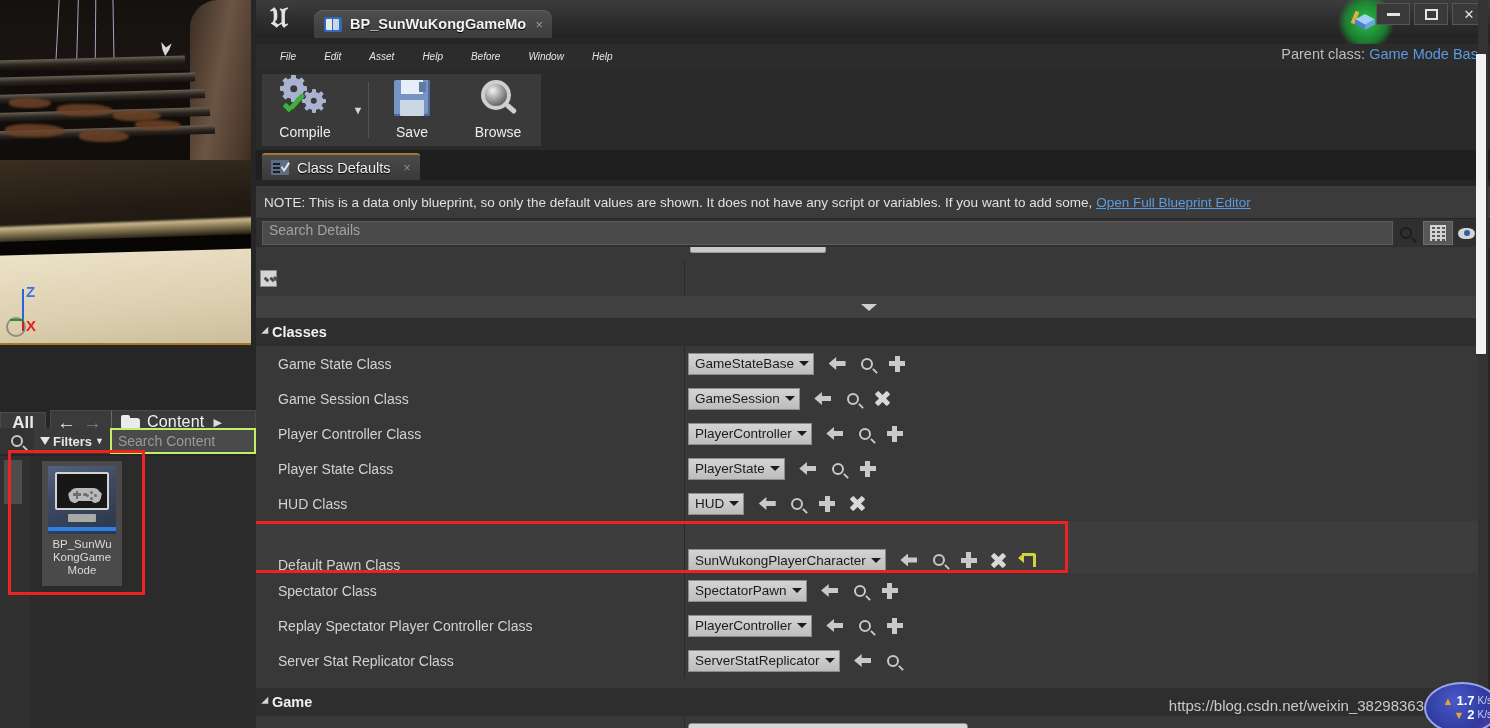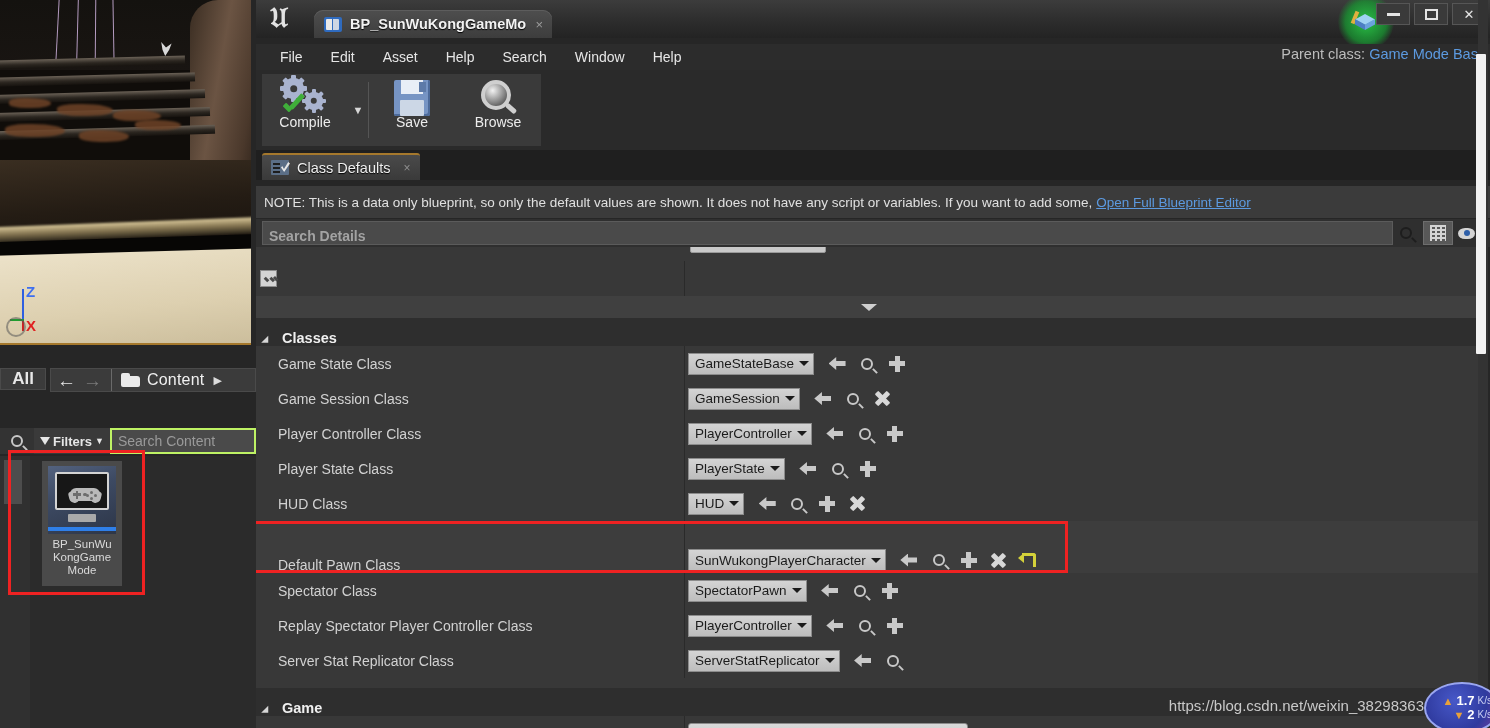--- a/index.html
+++ b/index.html
@@ -52,21 +52,21 @@
   .gz-x { position:absolute; left:12px; top:34px; width:2px; height:12px; background:#d02222; }
   .gz-y { position:absolute; left:0px; top:34px; width:14px; height:2px; background:#1f9d2f; }
   .gz-lbl { position:absolute; font-size:15px; font-weight:700; font-family:"Liberation Sans",sans-serif; }
   .gz-lbl.z { left:16px; top:-2px; color:#3d6ff0; }
   .gz-lbl.x { left:16px; top:32px; color:#e02020; }
   .vp-compass { position:absolute; left:-4px; bottom:-6px; width:20px; height:20px;
     border:2px solid #5a5a5a; border-radius:50%; opacity:.55; }
 
   
   .cb-toolbar { position:absolute; left:0; top:347px; width:251px; height:42px; background:#262626; }
-  .cb-row { position:absolute; left:0; top:368px; width:256px; height:40px; display:flex; align-items:flex-start; }
+  .cb-row { position:absolute; left:0; top:394px; width:256px; height:40px; display:flex; align-items:flex-end; }
   .btn-all {
     width:46px; background:#3b3b3b; border:1px solid #4a4a4a;
     color:#e8e8e8; font-size:17px; font-weight:700;
     display:flex; align-items:center; justify-content:center;
   }
   .crumbbar {
     margin-left:4px; flex:1; background:#3b3b3b; border:1px solid #4a4a4a;
     display:flex; align-items:center; gap:7px; padding:0 6px; color:#e8e8e8;
   }
   .nav-arrow { font-size:19px; line-height:1; color:#e6e6e6; }
@@ -143,28 +143,28 @@
      background: radial-gradient(circle at 50% 50%, rgba(40,200,70,.95) 0%, rgba(25,150,50,.75) 52%, rgba(18,90,35,0) 72%); }
   .bp-badge .cube { position:absolute; left:17px; top:16px; width:22px; height:22px; }
   .cube-t { position:absolute; left:0; top:4px; width:20px; height:11px; background:#9fd2f2;
      clip-path: polygon(50% 0%, 100% 50%, 50% 100%, 0% 50%); }
   .cube-l { position:absolute; left:0; top:9px; width:10px; height:11px; background:#4d7fc4; clip-path: polygon(0 0,100% 50%,100% 100%,0 50%); }
   .cube-r { position:absolute; left:10px; top:9px; width:10px; height:11px; background:#6ba2dd; clip-path: polygon(0 50%,100% 0,100% 50%,0 100%); }
   .cube-pen { position:absolute; left:-2px; top:1px; width:4px; height:13px; background:#e0b040; transform: rotate(22deg); }
 
   .menubar { position:absolute; left:0; top:44px; width:1234px; height:26px;
      background:#2c2c2c; display:flex; align-items:center; padding-left:10px; gap:0; }
-  .menu-item { padding:0 14px; height:26px; line-height:26px; font-size:14px; color:#e6e6e6; }
+  .menu-item { padding:0 14px; height:26px; line-height:26px; font-size:10px; color:#e6e6e6;font-style:italic; }
   .parent-class { position:absolute; right:4px; top:46px; font-size:14.5px; color:#bcbcbc; }
   .parent-class b { color:#5c9ae0; font-weight:400; }
 
   .toolbar { position:absolute; left:0; top:70px; width:1234px; height:80px; background:#2a2a2a; }
   .tb-panel { position:absolute; left:6px; top:4px; height:72px; background:#3a3a3a; display:flex; align-items:stretch; }
   .tb-btn { width:86px; display:flex; flex-direction:column; align-items:center; justify-content:center;
-     padding-bottom:16px; gap:4px; }
+     padding-bottom:6px; gap:4px; }
   .tb-btn span { font-size:14px; color:#ececec; }
   .tb-icon { width:52px; height:42px; position:relative; margin-top:4px; }
   .tb-caret { width:20px; display:flex; align-items:center; justify-content:center; color:#d7d7d7; font-size:11px; }
   .tb-div { width:1px; background:#555; margin:8px 0; }
 
   .gear { position:absolute; border-radius:50%; background:#a9b3cf; }
   .gear::after { content:""; position:absolute; left:50%; top:50%; transform:translate(-50%,-50%);
      width:36%; height:36%; background:#3a3a3a; border-radius:50%; }
   .gear-spoke { position:absolute; background:#a9b3cf; border-radius:1px; }
   .check-mark { position:absolute; left:2px; top:18px; width:26px; height:20px; }
@@ -197,21 +197,21 @@
   .tab-cd-x { position:absolute; right:10px; top:6px; font-size:12px; color:#8e8e8e; }
 
   .notebar { position:absolute; left:0; top:186px; width:1234px; height:32px; background:#3b3b3b;
      display:flex; align-items:center; padding-left:8px; }
   .notebar .txt { font-size:13.5px; color:#e0e0e0; }
   .notebar .lnk { font-size:13.5px; color:#5c9ae0; text-decoration:underline; margin-left:4px; }
 
   .searchrow { position:absolute; left:0; top:219px; width:1234px; height:28px; background:#2f2f2f;
      display:flex; align-items:center; }
   .search-field { margin-left:6px; flex:1; height:24px; background:#4a4a4a; border:1px solid #5b5b5b;
-     display:flex; align-items:flex-end; padding:0 6px;font-weight:bold; }
+     display:flex; align-items:flex-start; padding:0 6px; }
   .search-ph { font-size:14px; color:#a3a3a3; }
   .search-mag { width:26px; display:flex; align-items:center; justify-content:center; }
   .mag-glyph { width:12px; height:12px; border:2px solid #1d1d1d; border-radius:50%; position:relative; display:inline-block; }
   .mag-glyph::after { content:""; position:absolute; left:9px; top:10px; width:6px; height:2px; background:#1d1d1d; transform:rotate(45deg); }
   .mag-glyph.lt { border-color:#c8c8c8; }
   .mag-glyph.lt::after { background:#c8c8c8; }
   .view-btn { margin-left:4px; width:30px; height:24px; background:#585858; border:1px solid #6d6d6d;
      display:flex; align-items:center; justify-content:center; }
   .grid-glyph { width:16px; height:16px;
     background-image: linear-gradient(#d4d4d4 2px, transparent 2px), linear-gradient(90deg,#d4d4d4 2px, transparent 2px);
@@ -234,21 +234,21 @@
      border:1px solid #9a9a9a; border-radius:2px; }
 
   .chk { width:17px; height:17px; background:#d4d4d4; border:1px solid #8d8d8d; position:relative; }
   .chk::after { content:""; position:absolute; left:3px; top:7px; width:5px; height:3px; background:#4a4a4a;
      transform: rotate(45deg); box-shadow: 4px -4px 0 0 #4a4a4a, 6px -7px 0 0 #4a4a4a; }
 
   .expander-row { height:22px; background:#404040; display:flex; align-items:center; justify-content:center; }
   .exp-caret { width:0;height:0; border-left:8px solid transparent; border-right:8px solid transparent;
      border-top:7px solid #cfcfcf; }
 
-  .cat-hdr { height:28px; background:#2e2e2e; display:flex; align-items:flex-end; padding-left:8px; gap:13px; }
+  .cat-hdr { height:28px; background:#2e2e2e; display:flex; align-items:center; padding-left:8px; gap:3px; }
   .cat-tri { width:0;height:0; border-left:5px solid #d6d6d6; border-top:5px solid transparent;
      border-bottom:5px solid transparent; transform: rotate(45deg); }
   .cat-name { font-size:14.5px; font-weight:700; color:#f0f0f0; }
 
   .combo { height:22px; background: linear-gradient(180deg,#d4d4d4 0%, #bdbdbd 100%);
      border:1px solid #8c8c8c; display:flex; align-items:center; padding:0 4px 0 6px; gap:5px; }
   .combo-text { font-size:13.5px; color:#1b1b1b; white-space:nowrap; }
   .combo-caret { width:0;height:0; border-left:5px solid transparent; border-right:5px solid transparent;
      border-top:5px solid #1b1b1b; }
 
@@ -419,21 +419,21 @@
           </div>
       <div class="win-btn wb-close">✕</div>
     </div>
   </div>
 
   <div class="menubar">
     <div class="menu-item">File</div>
     <div class="menu-item">Edit</div>
     <div class="menu-item">Asset</div>
     <div class="menu-item">Help</div>
-    <div class="menu-item">Search</div>
+    <div class="menu-item">Before</div>
     <div class="menu-item">Window</div>
     <div class="menu-item">Help</div>
   </div>
   <div class="parent-class">
     <span>Parent class:</span>
     <b>Game Mode Base</b>
   </div>
 
   <div class="toolbar">
     <div class="tb-panel">

